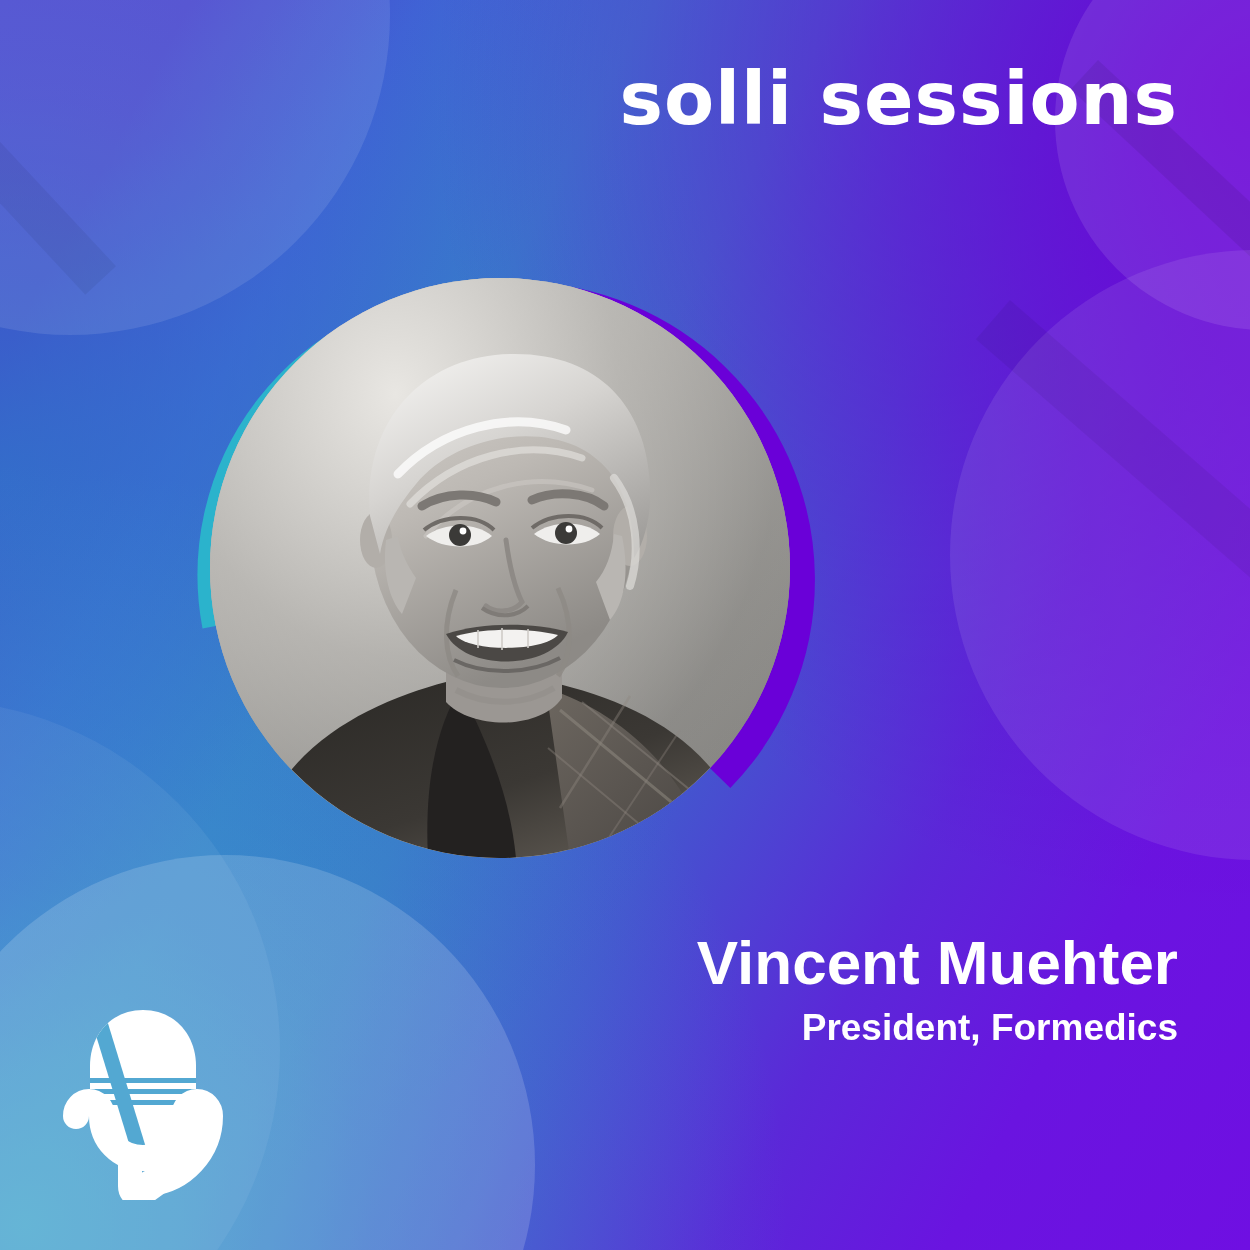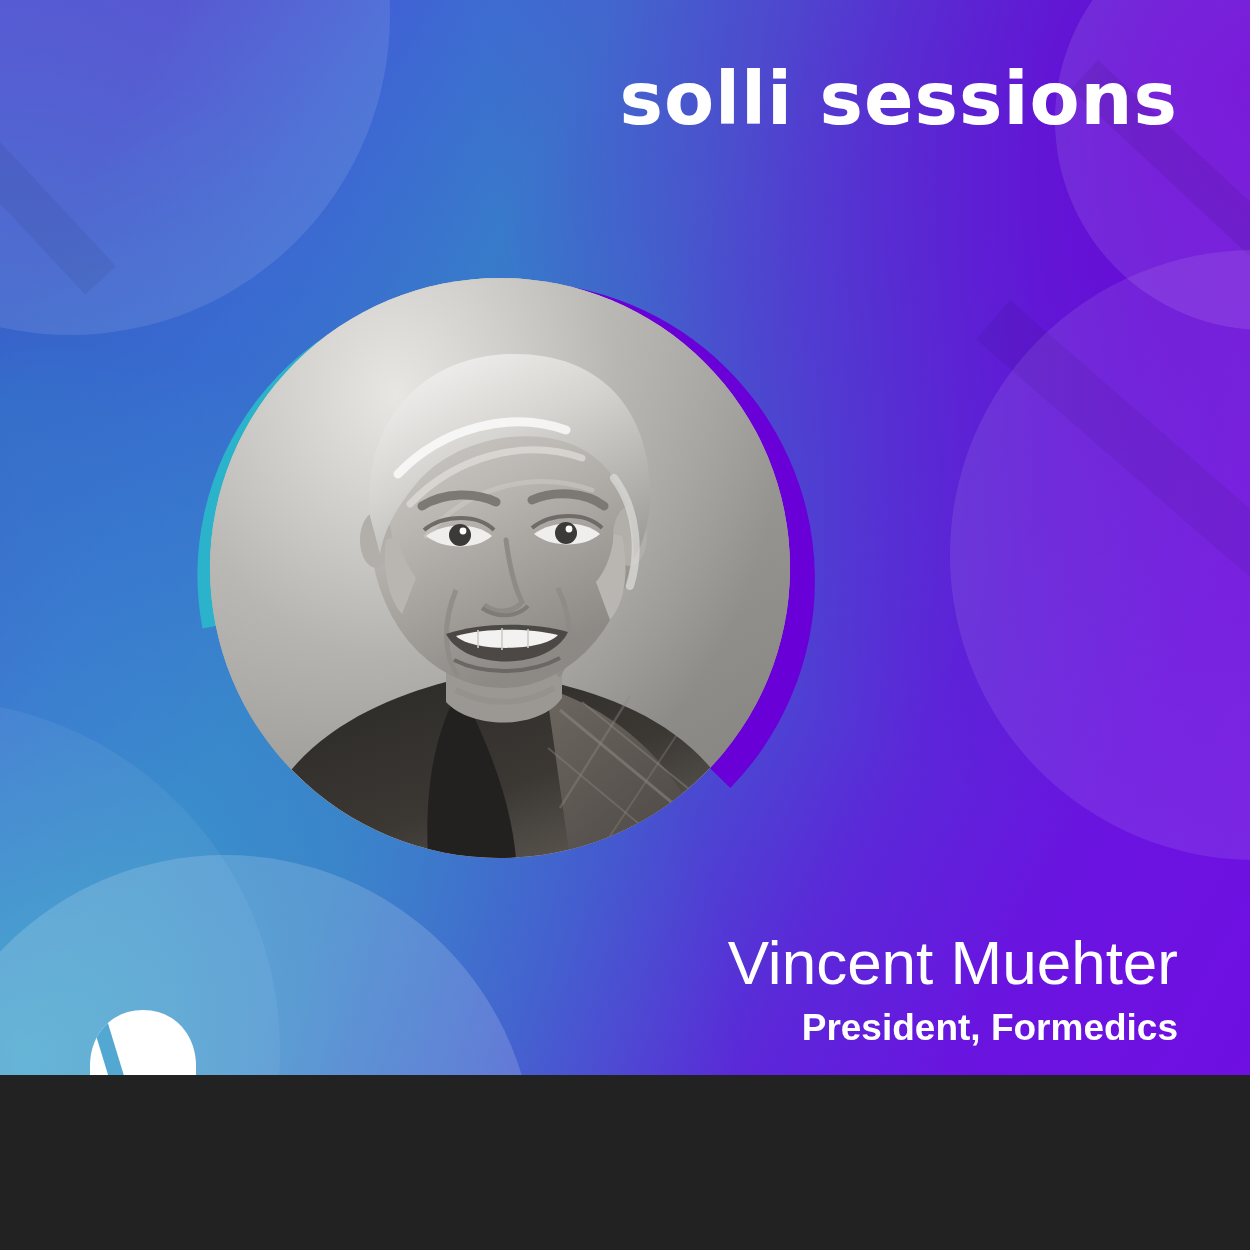--- a/index.html
+++ b/index.html
@@ -3,21 +3,21 @@
 <meta charset="utf-8">
 <style>
   html, body {
     margin: 0;
     padding: 0;
     background: #222;
   }
   .canvas {
     position: relative;
     width: 1250px;
-    height: 1075px;
+    height: 1250px;
     overflow: hidden;
     font-family: "Liberation Sans", sans-serif;
     background: linear-gradient(118deg,
         #4a3bd0 0%,
         #4b3ace 10%,
         #4260d6 22%,
         #3a7acb 34%,
         #3b74c9 44%,
         #4553cf 58%,
         #5b28d8 72%,
@@ -138,21 +138,21 @@
   
   .name-block {
     position: absolute;
     right: 72px;
     top: 930px;
     text-align: right;
     color: #ffffff;
   }
   .speaker-name {
     font-size: 62px;
-    font-weight: 400;
+    font-weight: 700;
     line-height: 1.05;
     letter-spacing: 0px;
     white-space: nowrap;
   }
   .speaker-title {
     font-size: 37px;
     font-weight: 700;
     margin-top: 12px;
     letter-spacing: 0px;
     white-space: nowrap;

